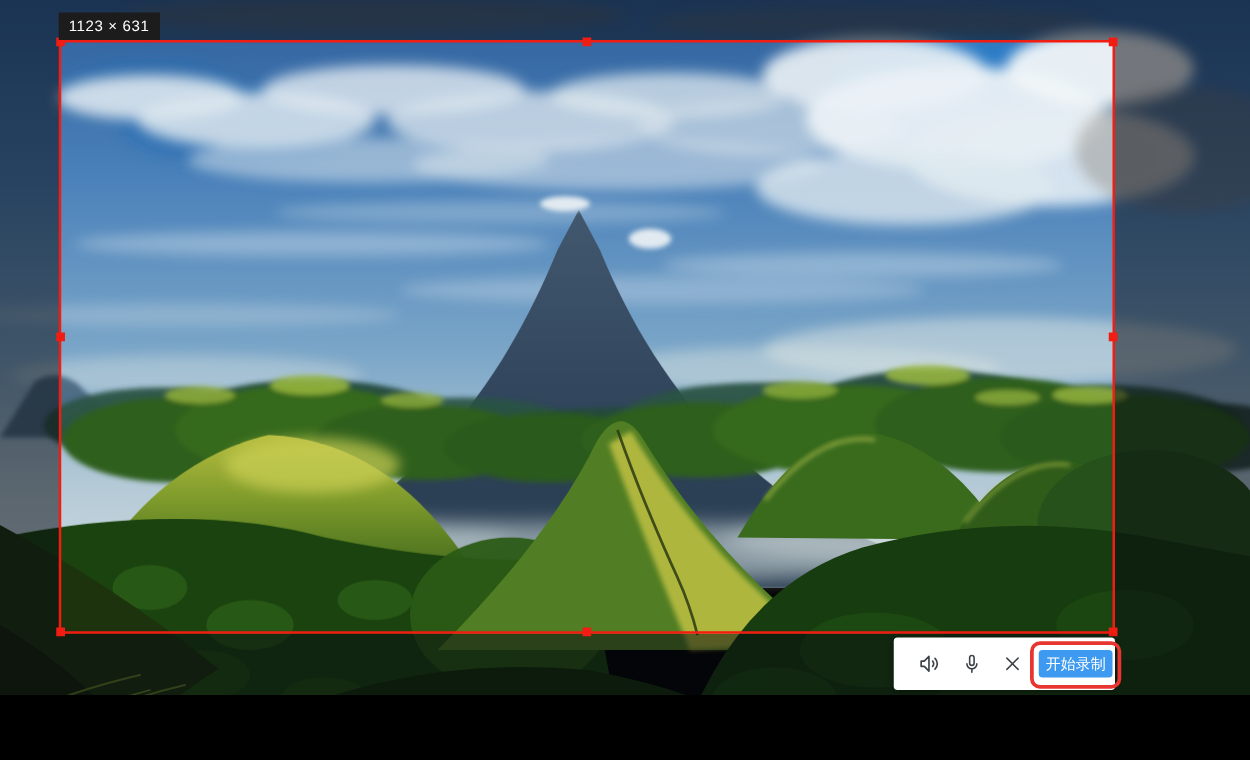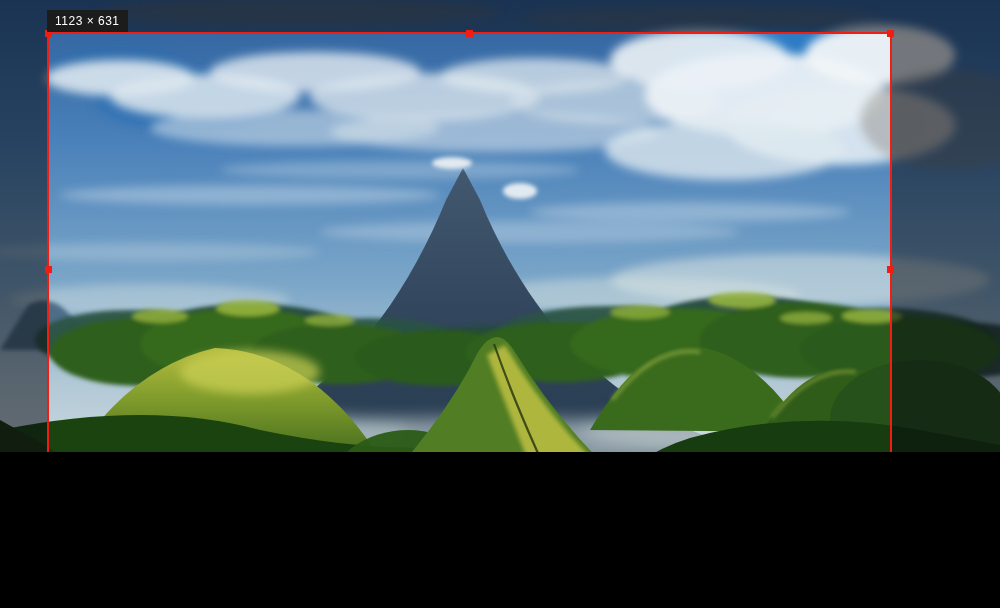--- a/index.html
+++ b/index.html
@@ -9,21 +9,21 @@
     --button-text:#ffffff;
     --toolbar-bg:#ffffff;
     --badge-bg:#1c1c1c;
     --badge-text:#ffffff;
     --icon-color:#3c4247;
     --dim-overlay:rgba(8,10,16,0.52);
   }
   *{margin:0;padding:0;box-sizing:border-box;}
   html,body{width:1000px;height:608px;overflow:hidden;background:#000;
     font-family:"Liberation Sans", sans-serif;}
-  .stage{position:relative;width:1000px;height:452px;overflow:hidden;}
+  .stage{position:relative;width:1000px;height:556px;overflow:hidden;}
   .wallpaper{position:absolute;left:0;top:0;width:1000px;height:608px;display:block;}
 
   
   .selection{
     position:absolute;left:47px;top:32px;width:845px;height:475px;
     border:2px solid var(--selection-red);
     box-shadow:0 0 0 2000px var(--dim-overlay);
     z-index:2;cursor:move;
   }
   .handle{position:absolute;width:7px;height:7px;background:var(--selection-red);z-index:3;}
@@ -238,14 +238,42 @@
     <div class="handle h-ne"></div>
     <div class="handle h-w"></div>
     <div class="handle h-e"></div>
     <div class="handle h-sw"></div>
     <div class="handle h-s"></div>
     <div class="handle h-se"></div>
   </div>
 
   <div class="size-badge">1123 × 631</div>
 
+  <div class="toolbar">
+
+    <button class="icon-btn btn-speaker">
+      <svg width="20" height="20" viewBox="0 0 24 24">
+        <path d="M3.5,9.5 h3 l4.5,-4.5 v14 l-4.5,-4.5 h-3 z"></path>
+        <path d="M14.5,9.5 a3.5,3.5 0 0 1 0,5"></path>
+        <path d="M16.8,6.8 a7.2,7.2 0 0 1 0,10.4"></path>
+      </svg>
+    </button>
+
+    <button class="icon-btn btn-mic">
+      <svg width="19" height="19" viewBox="0 0 24 24">
+        <rect x="9.75" y="3" width="4.5" height="10" rx="2.25"></rect>
+        <path d="M7,11.5 a5,5 0 0 0 10,0"></path>
+        <path d="M12,16.5 V20"></path>
+      </svg>
+    </button>
+
+    <button class="icon-btn btn-close">
+      <svg width="18" height="18" viewBox="0 0 24 24">
+        <path d="M6,6 L18,18 M18,6 L6,18"></path>
+      </svg>
+    </button>
+
+    <button class="start-btn">开始录制</button>
+
+    <div class="highlight-ring"></div>
+  </div>
 
 </div>
 
 </body></html>

